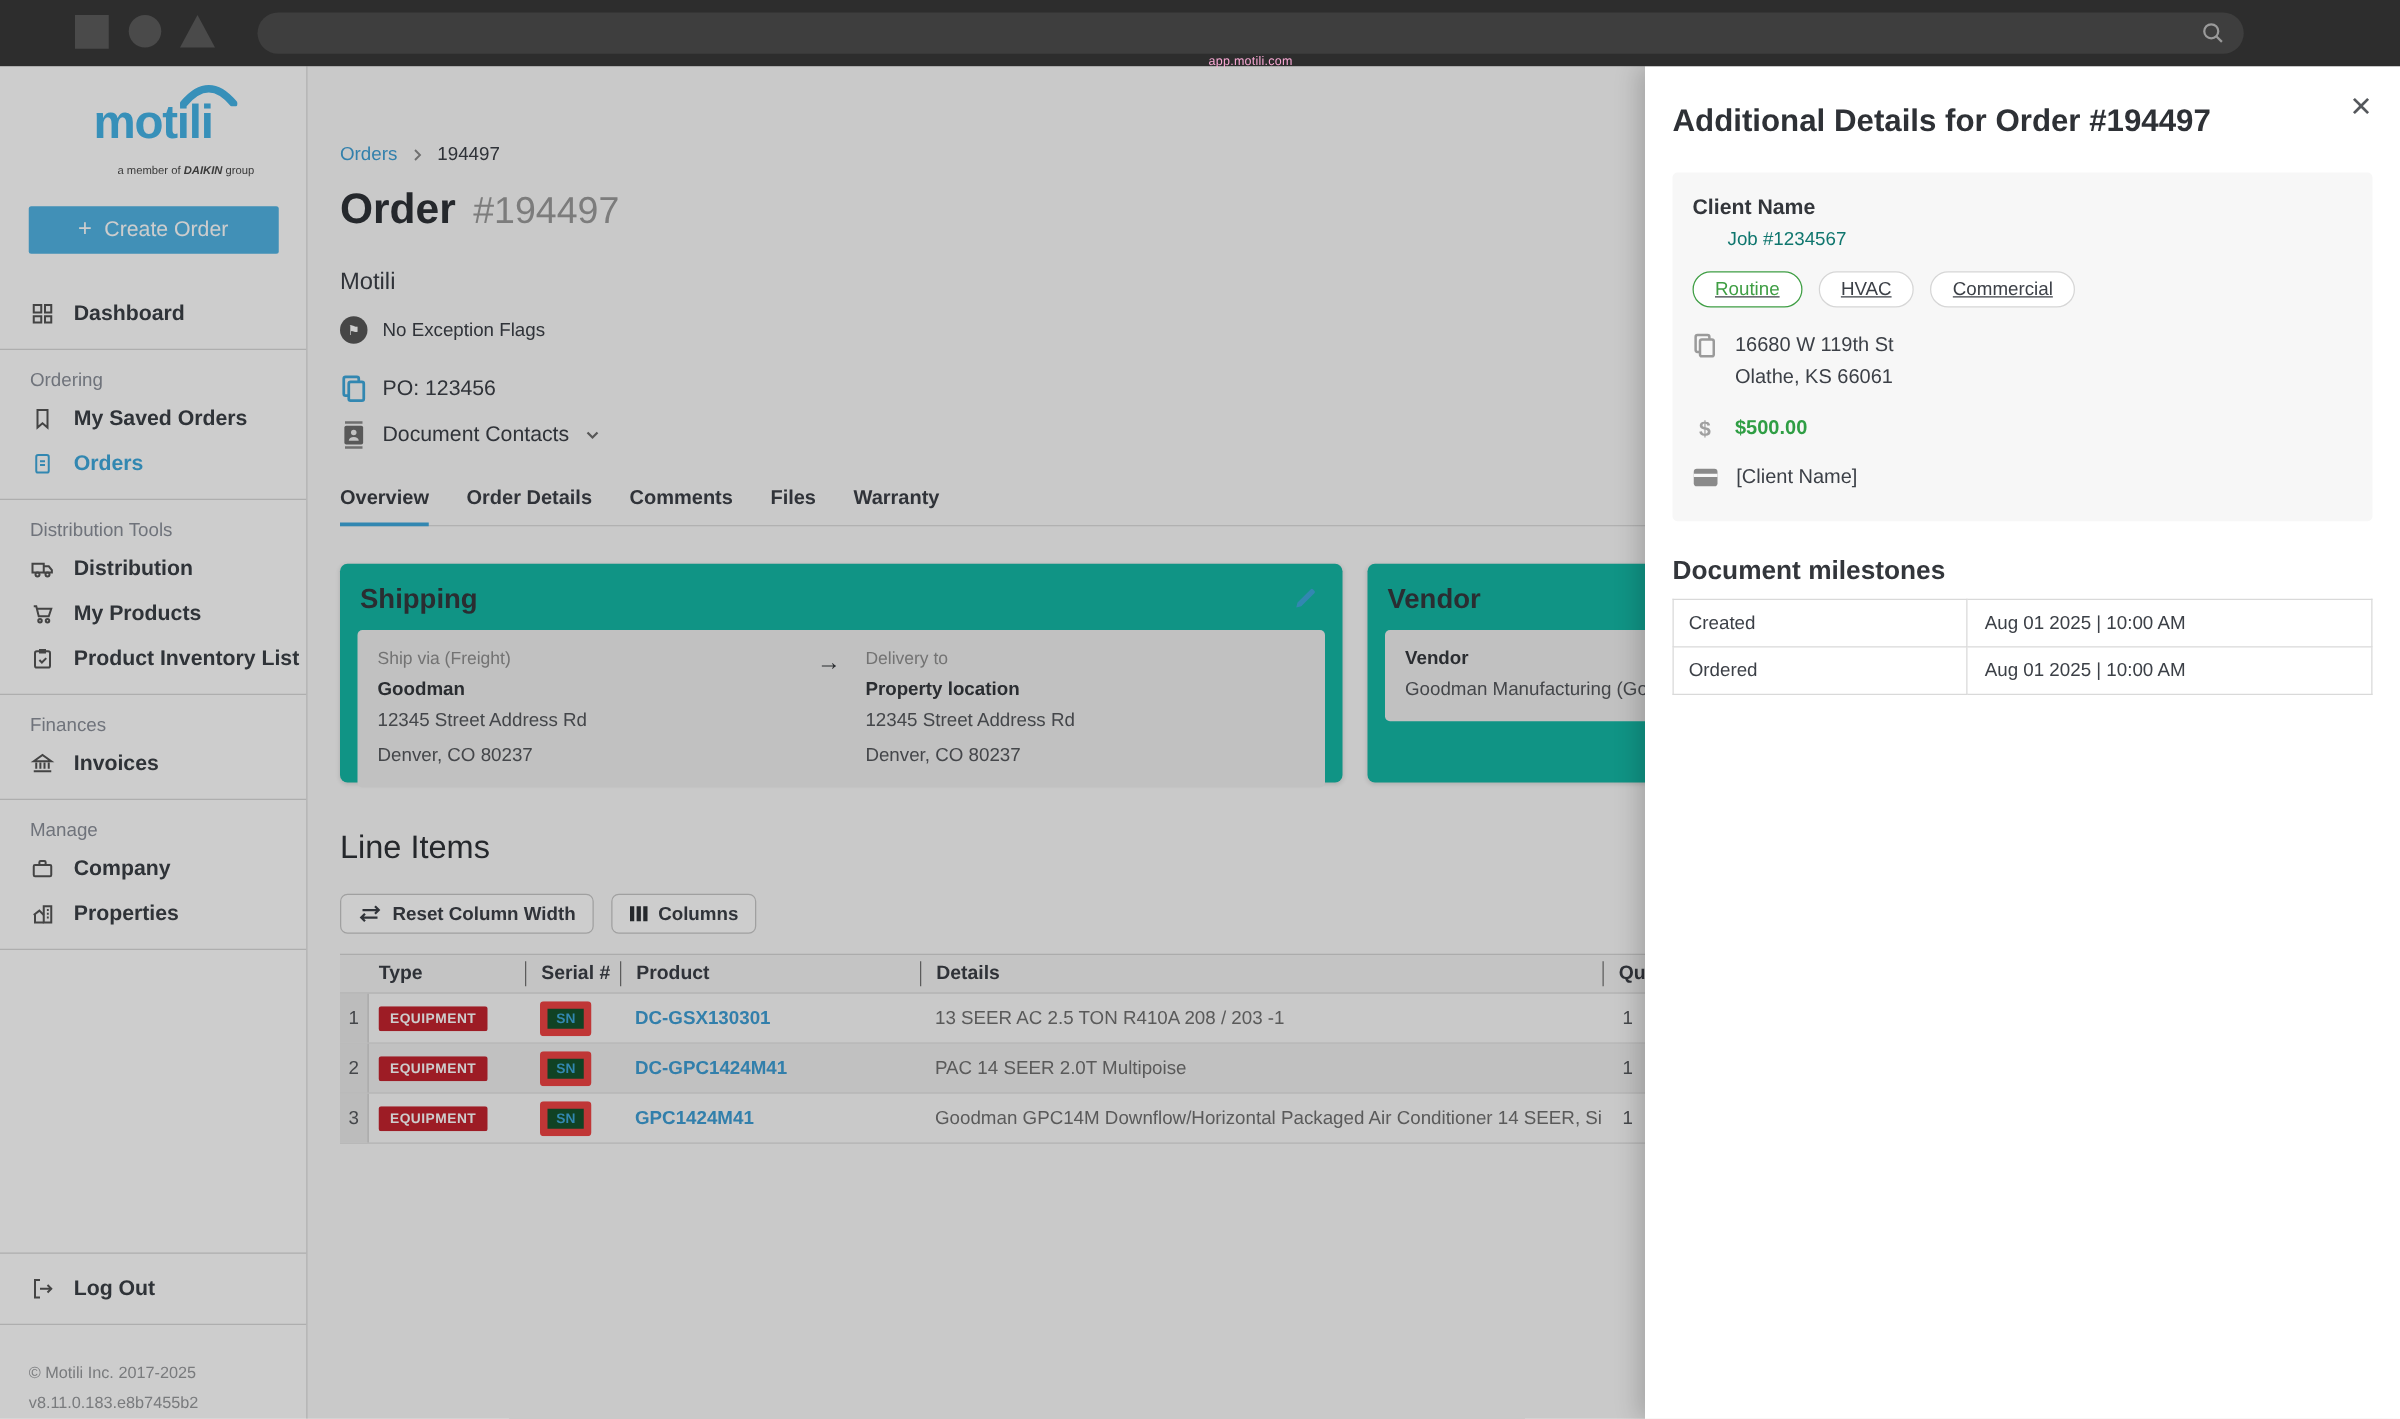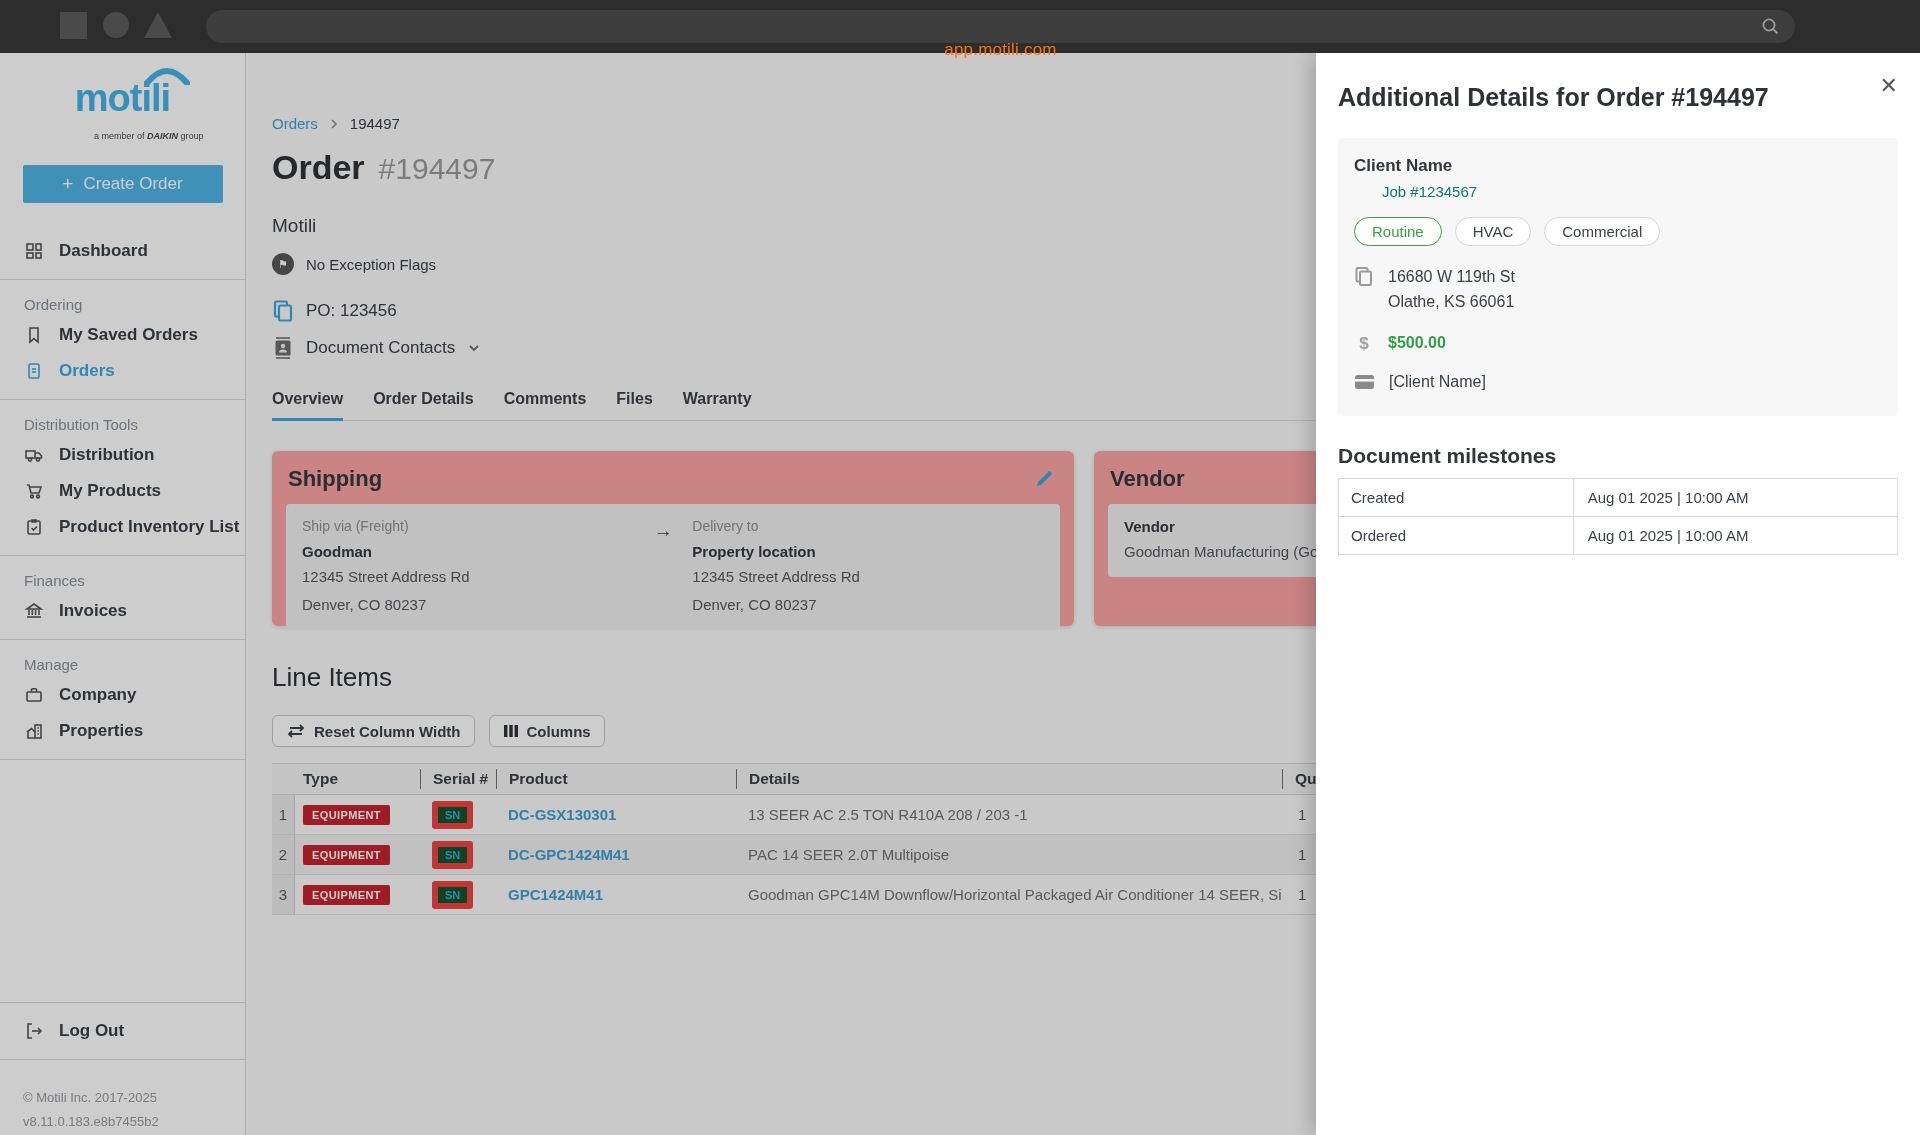--- a/index.html
+++ b/index.html
@@ -9,21 +9,21 @@
 
   
   .topbar { position:absolute; left:0; top:0; width:1920px; height:53px; background:#2d2d2d; z-index:90; }
   .tb-shape { position:absolute; top:12px; }
   .tb-square { left:60px; width:27px; height:27px; background:#4a4a4a; }
   .tb-circle { left:103px; width:26px; height:26px; border-radius:50%; background:#4a4a4a; }
   .tb-tri { left:144px; width:0; height:0; border-left:14px solid transparent;
             border-right:14px solid transparent; border-bottom:26px solid #4a4a4a; }
   .urlbar { position:absolute; left:206px; top:10px; width:1589px; height:33px; border-radius:17px;
             background:#3e3e3e; display:flex; align-items:center; justify-content:center; }
-  .urlbar .url { color:#f97316; font-size:17px; letter-spacing:.2px;margin-top:46px; }
+  .urlbar .url { color:#f9a8d4; font-size:10px; letter-spacing:.2px;margin-top:46px; }
   .url-mag { position:absolute; right:14px; top:6px; }
 
   
   .sidebar { position:absolute; left:0; top:53px; width:246px; height:1082px; background:#ffffff;
              border-right:1px solid #dcdcdc; display:flex; flex-direction:column; z-index:10; }
   .logo-wrap { margin:26px auto 0; text-align:center; position:relative; width:170px; }
   .logo-text { font-size:38px; font-weight:700; color:#45b3e7; letter-spacing:-1px; line-height:1; }
   .logo-arc { position:absolute; top:-12px; right:18px; }
   .logo-tag { font-size:9px; color:#4a4a4a; margin-top:14px; text-align:right; padding-right:4px; }
   .logo-tag b { font-style:italic; }
@@ -60,21 +60,21 @@
   .dc-row { margin-top:13px; }
   .dc-row .txt { font-size:17px; }
   .flag-circle { width:22px; height:22px; border-radius:50%; background:#575757; color:#fff;
                  display:flex; align-items:center; justify-content:center; font-size:11px; }
   .tabs { margin-top:30px; width:1044px; border-bottom:1px solid #dcdcdc; display:flex; gap:30px; }
   .tab { font-size:16px; font-weight:600; color:#3c4047; padding-bottom:12px; cursor:pointer; position:relative; }
   .tab.active { color:#3a3e44; }
   .tab.active::after { content:""; position:absolute; left:0; right:0; bottom:-1px; height:3px; background:#3fa9dc; }
 
   .cards-row { margin-top:30px; display:flex; gap:20px; }
-  .card { background:#fca5a5; border-radius:6px; box-shadow:0 1px 4px rgba(0,0,0,.14); }
+  .card { background:#14b8a6; border-radius:6px; box-shadow:0 1px 4px rgba(0,0,0,.14); }
   .card.shipping { width:802px; height:175px; }
   .card.vendor { width:270px; height:175px; }
   .card-head { display:flex; align-items:center; justify-content:space-between; padding:15px 20px 12px 16px; }
   .card-title { font-size:22px; font-weight:600; color:#35383d; }
   .card-inner { margin:0 14px; background:#f0f0f0; border-radius:4px; padding:14px 16px; display:flex; }
   .ship-col { width:364px; }
   .lbl { font-size:14px; color:#8f8f8f; }
   .val-bold { font-size:15px; font-weight:700; color:#35383d; margin-top:9px; }
   .val { font-size:15px; color:#55585c; margin-top:6px; line-height:1.45; }
   .ship-arrow { width:40px; font-size:19px; color:#35383d; padding-top:2px; }
@@ -112,21 +112,21 @@
 
   
   .panel { position:absolute; left:1316px; top:53px; width:604px; height:1082px; background:#ffffff;
            z-index:60; box-shadow:-6px 0 18px rgba(0,0,0,.18); padding:0 22px; }
   .panel-title { margin-top:30px; font-size:25px; font-weight:700; color:#2e3136; }
   .panel-close { position:absolute; top:22px; right:22px; font-size:22px; color:#55585c; cursor:pointer;
                  line-height:1; background:none; border:none; font-family:inherit; }
   .p-card { margin-top:26px; background:#f7f7f7; border-radius:4px; padding:18px 16px 22px; }
   .p-client { font-size:17px; font-weight:600; color:#33363b; }
   .p-job { margin-top:7px; font-size:15px; color:#0f766e;margin-left:28px; }
-  .p-badges { margin-top:17px; display:flex; gap:13px; }
+  .p-badges { margin-top:17px; display:flex; gap:13px;text-decoration:underline; }
   .pill { font-size:15px; padding:5px 17px; border-radius:16px; background:#fff; border:1px solid #d6d6d6;
           color:#3c4047; cursor:default; }
   .pill.green { color:#3f9e44; border-color:#3f9e44; }
   .p-row { display:flex; gap:14px; margin-top:19px; align-items:flex-start; }
   .p-row .p-ico { flex:none; padding-top:1px; }
   .p-addr { font-size:16px; color:#3c4047; line-height:1.55; }
   .p-amount { font-size:16px; font-weight:600; color:#2f9e44; }
   .p-dollar { font-size:17px; font-weight:700; color:#a0a0a0; width:20px; text-align:center; }
   .p-clientname { font-size:16px; color:#3c4047; }
   .p-mtitle { margin-top:28px; font-size:21px; font-weight:700; color:#33363b; }

